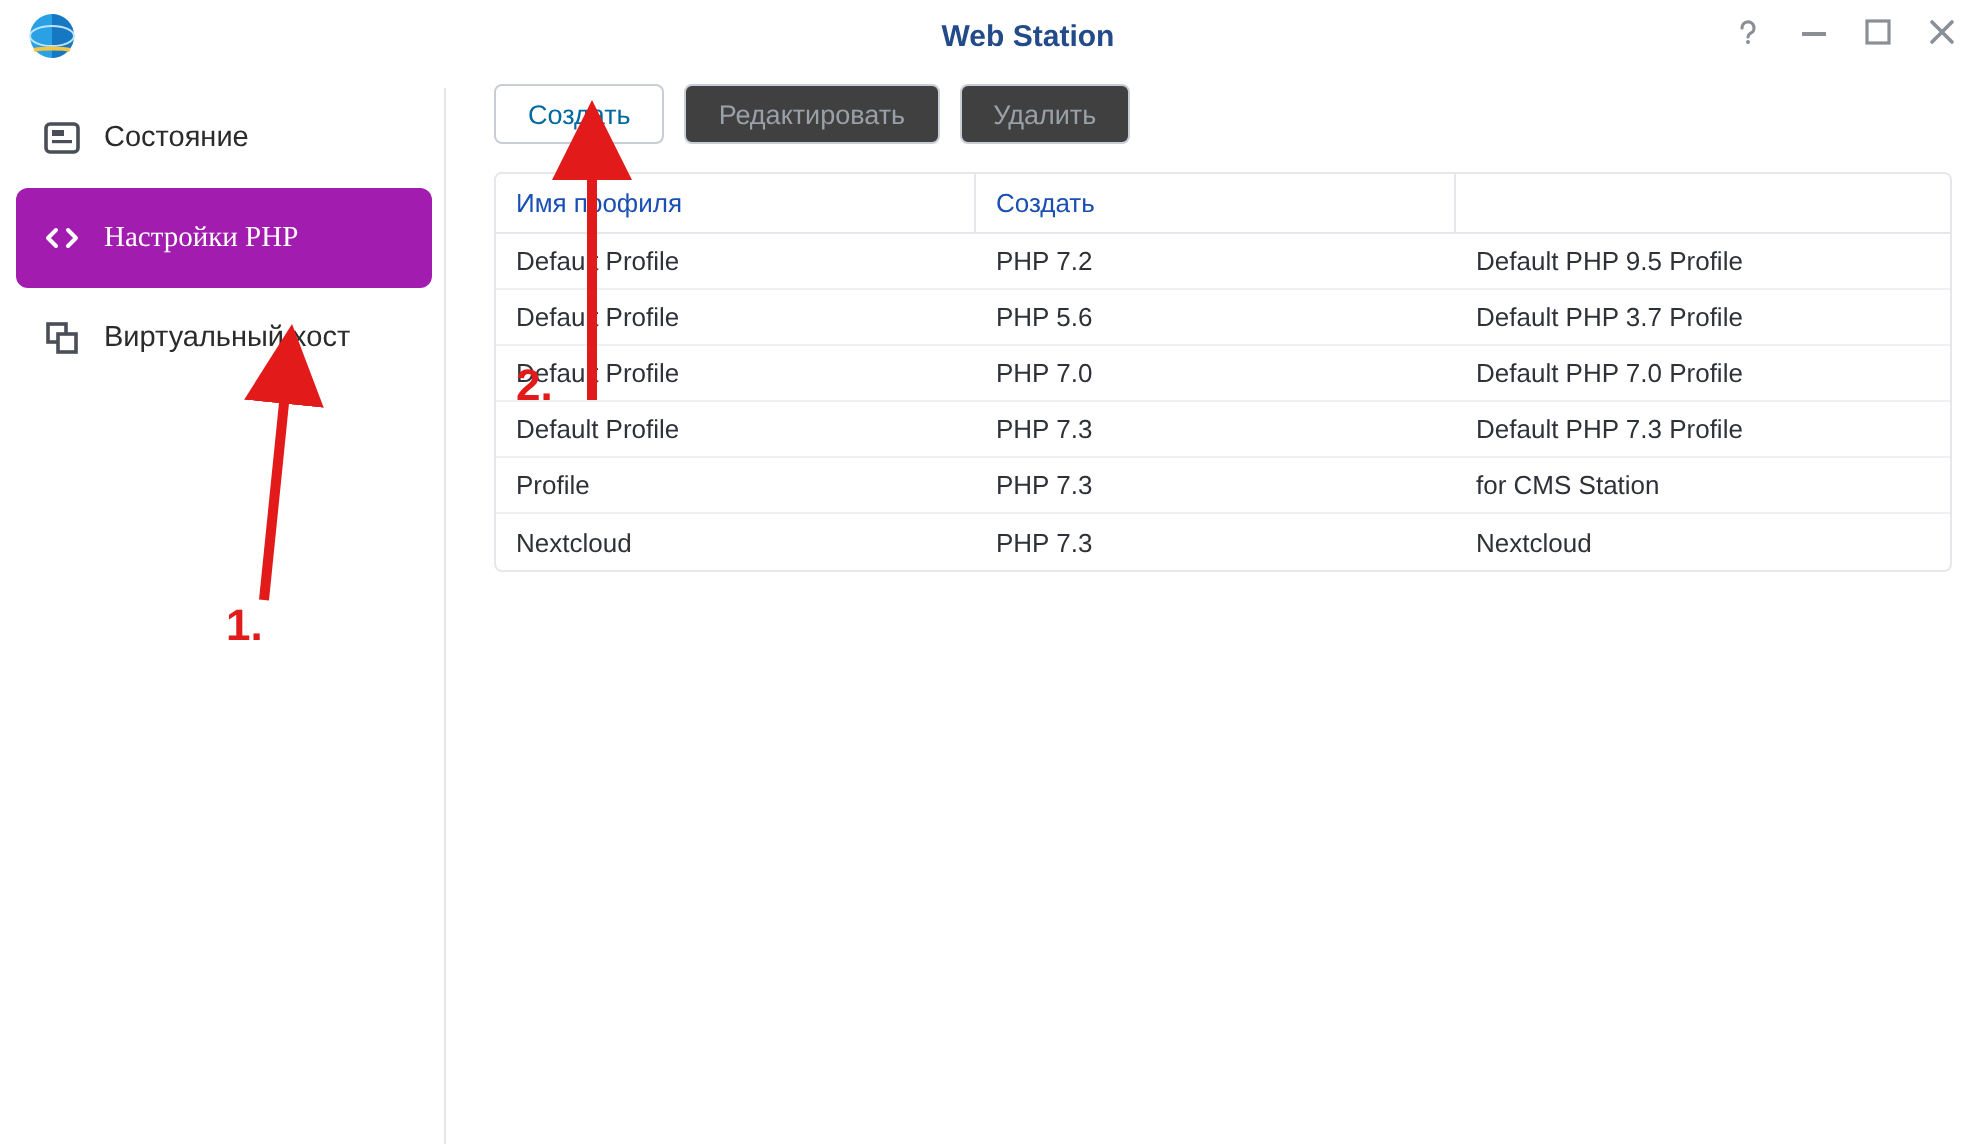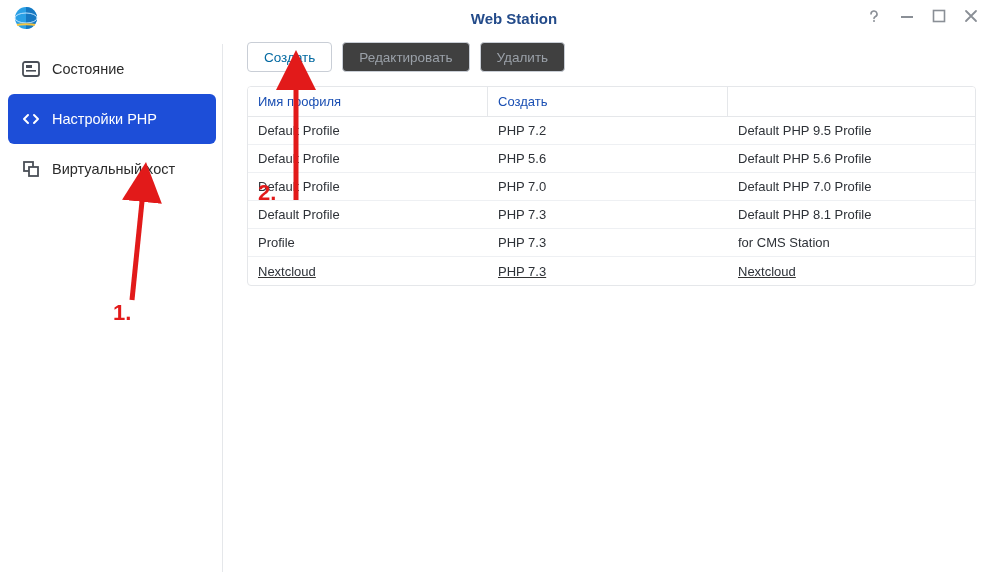--- a/index.html
+++ b/index.html
@@ -40,22 +40,23 @@
   .nav-item {
     display: flex; align-items: center;
     height: 50px;
     padding: 0 12px;
     border-radius: 6px;
     font-size: 14.5px;
     color: #2b2b2b;
     cursor: default;
   }
   .nav-item.active {
-    background: #1d4ed8;
+    background: #a21caf;
     color: #fff;
+    font-family: Liberation Serif, serif;
   }
   .nav-item .nav-icon {
     width: 22px; height: 22px; margin-right: 10px;
     display: inline-flex; align-items: center; justify-content: center;
   }
   .nav-item.active .nav-icon svg path,
   .nav-item.active .nav-icon svg rect,
   .nav-item.active .nav-icon svg polyline { stroke: #fff; }
 
   .vsep {
@@ -115,21 +116,21 @@
     color: #1a4fb3;
     border-right: 1px solid #e5e7ea;
     height: 100%;
     display: flex; align-items: center;
   }
   .thead .th:last-child { border-right: none; }
   .trow {
     height: 28px;
     border-bottom: 1px solid #eef0f3;
   }
-  .trow:last-child { border-bottom: none; text-decoration: underline; }
+  .trow:last-child { border-bottom: none; }
   .trow .td {
     padding: 0 10px;
     font-size: 13px;
     color: #2e3238;
   }
 
   
   .overlay {
     position: absolute; inset: 0; pointer-events: none;
   }
@@ -227,33 +228,33 @@
       <div id="tbody">
           <div class="trow">
             <div class="td">Default Profile</div>
             <div class="td">PHP 7.2</div>
             <div class="td">Default PHP 9.5 Profile</div>
             <div class="td"></div>
           </div>
           <div class="trow">
             <div class="td">Default Profile</div>
             <div class="td">PHP 5.6</div>
-            <div class="td">Default PHP 5.6 Profile</div>
+            <div class="td">Default PHP 3.7 Profile</div>
             <div class="td"></div>
           </div>
           <div class="trow">
             <div class="td">Default Profile</div>
             <div class="td">PHP 7.0</div>
             <div class="td">Default PHP 7.0 Profile</div>
             <div class="td"></div>
           </div>
           <div class="trow">
             <div class="td">Default Profile</div>
             <div class="td">PHP 7.3</div>
-            <div class="td">Default PHP 8.1 Profile</div>
+            <div class="td">Default PHP 7.3 Profile</div>
             <div class="td"></div>
           </div>
           <div class="trow">
             <div class="td">Profile</div>
             <div class="td">PHP 7.3</div>
             <div class="td">for CMS Station</div>
             <div class="td"></div>
           </div>
           <div class="trow">
             <div class="td">Nextcloud</div>

